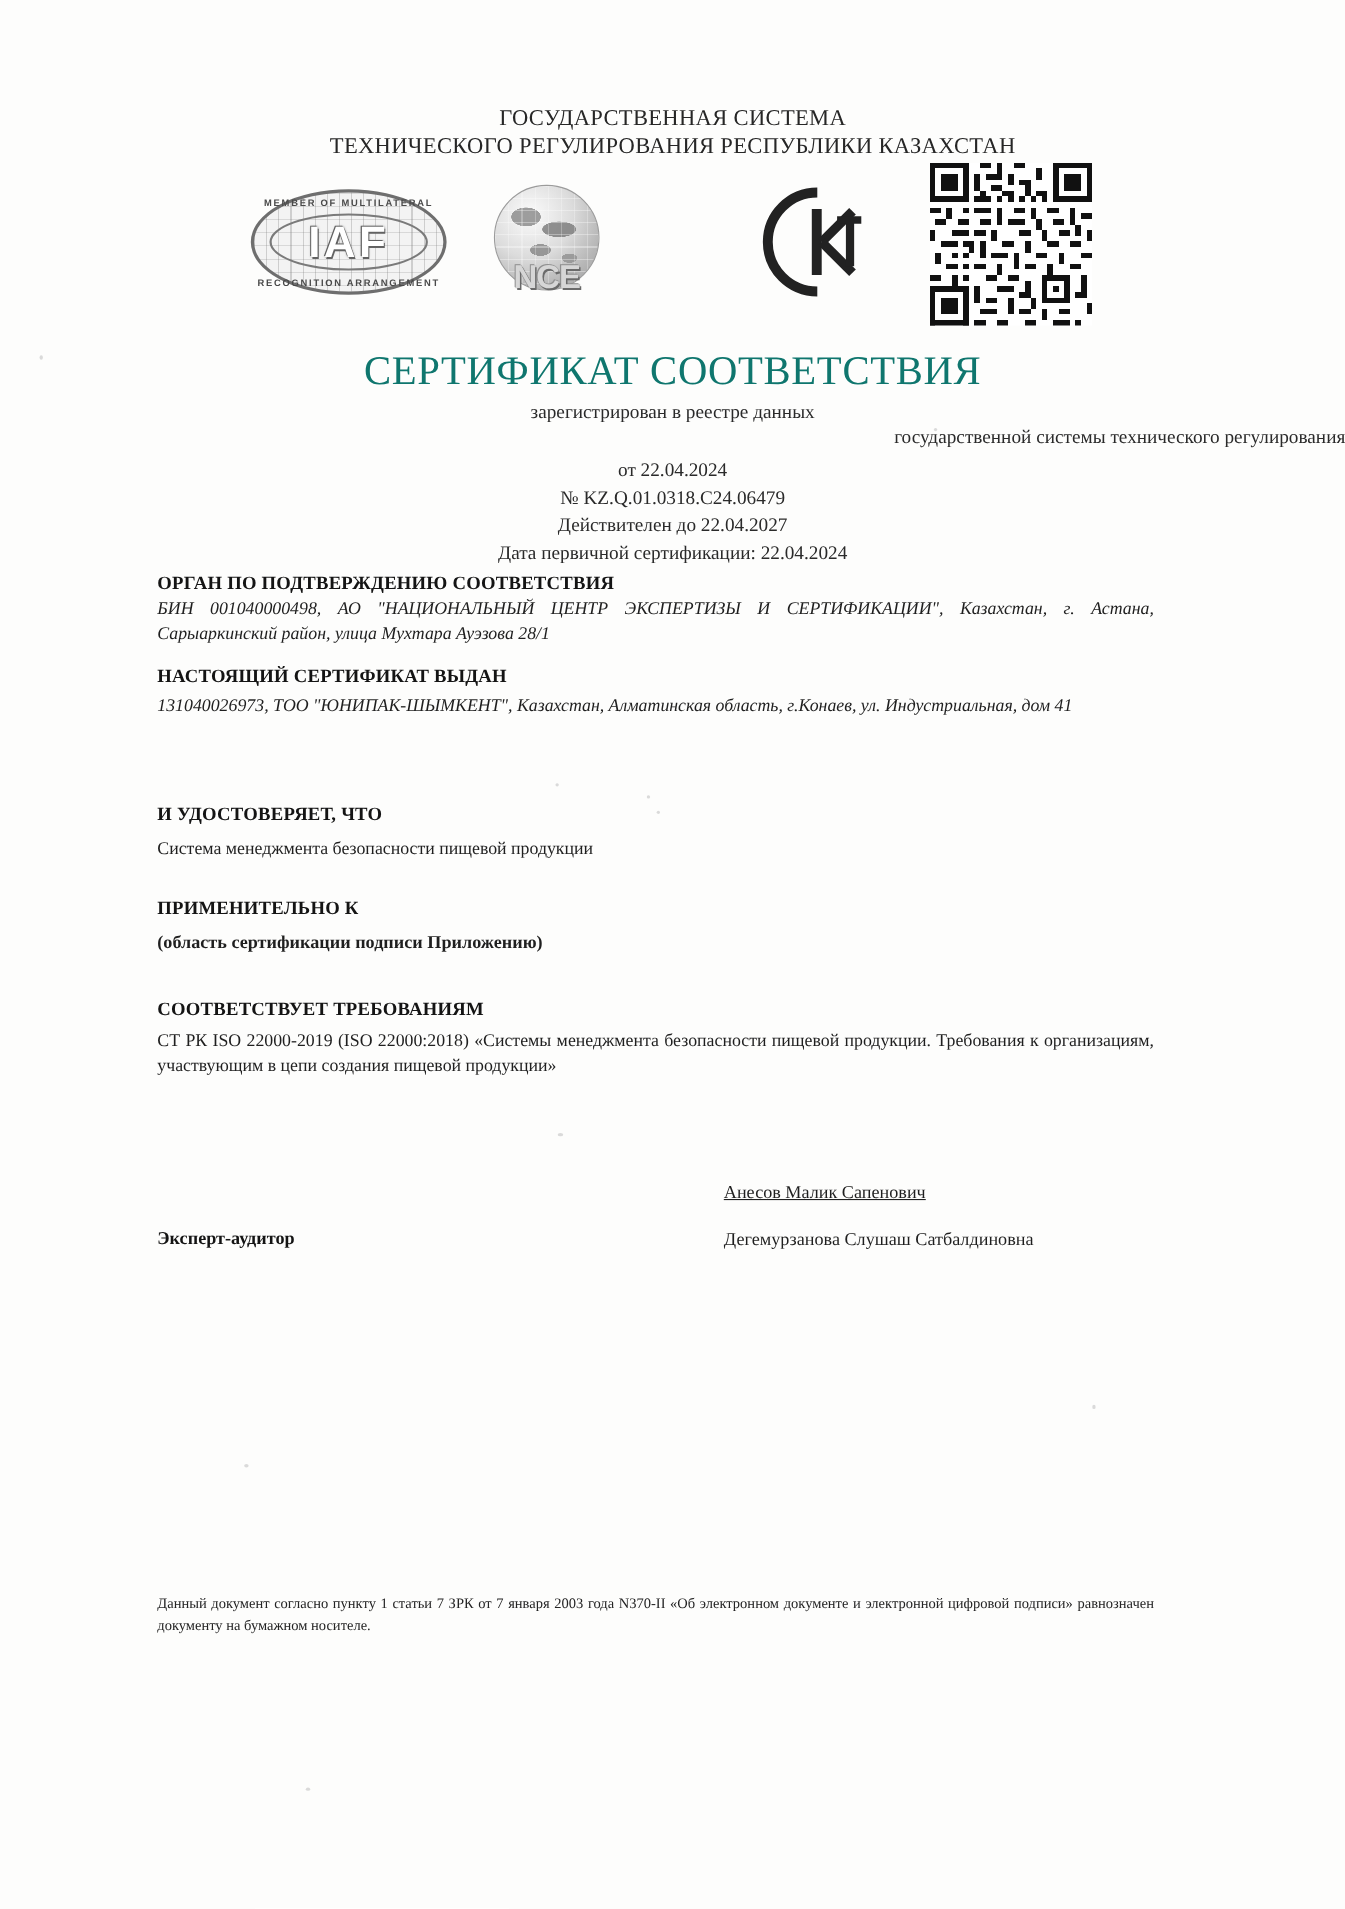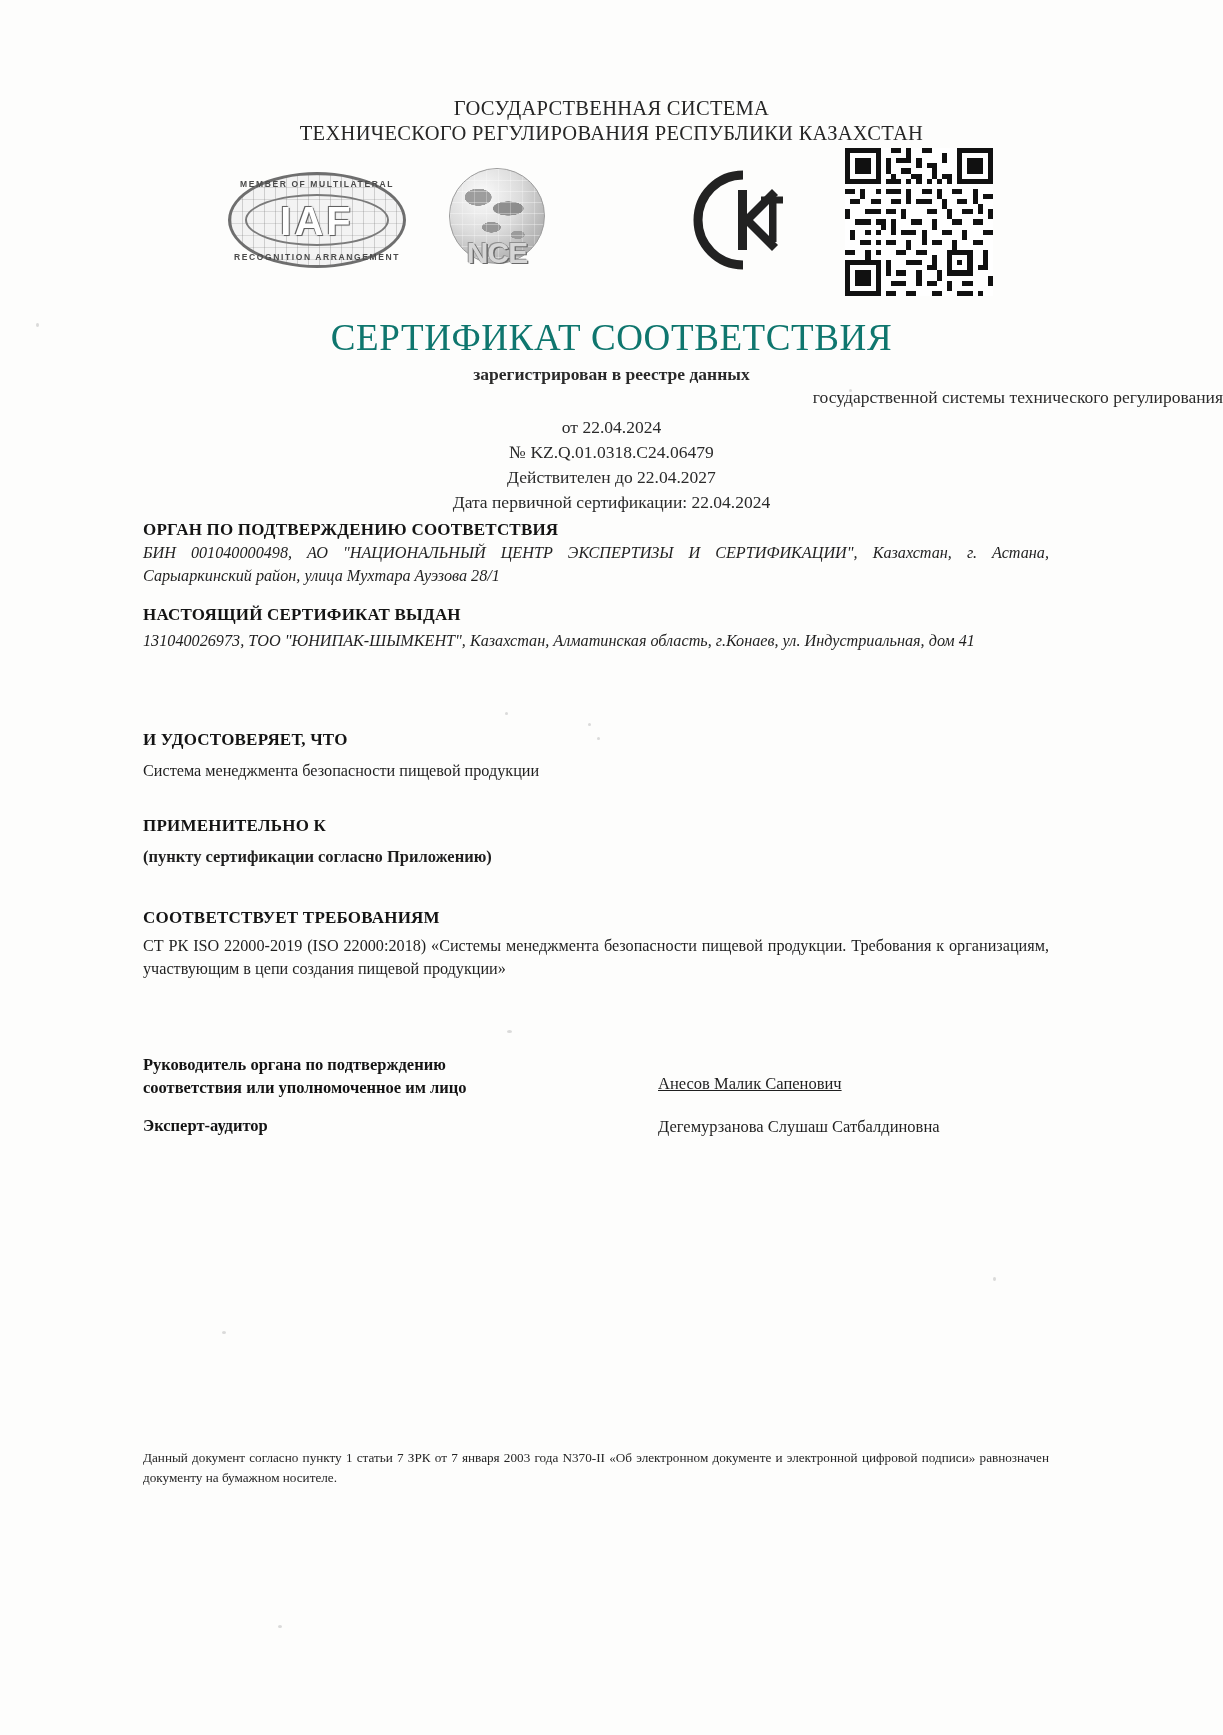--- a/index.html
+++ b/index.html
@@ -146,21 +146,21 @@
     font-size: 37px;
     letter-spacing: .6px;
     color: #0f766e;
   }
   .sub-line {
     position: absolute; left: 0; right: 0;
     text-align: center;
     font-size: 17.5px;
     color: #2a2a2a;
   }
-  .s1 { top: 364px; font-weight: bold; }
+  .s1 { top: 364px; }
   .s2 { top: 387px; text-align: right; }
   .s3 { top: 417px; }
   .s4 { top: 442px; }
   .s5 { top: 467px; }
   .s6 { top: 492px; }
 
   
   .sec-head {
     position: absolute;
     left: 143px;
@@ -407,29 +407,25 @@
   <div class="sec-head h-organ">ОРГАН ПО ПОДТВЕРЖДЕНИЮ СООТВЕТСТВИЯ</div>
   <div class="sec-body italic b-organ">БИН 001040000498, АО "НАЦИОНАЛЬНЫЙ ЦЕНТР ЭКСПЕРТИЗЫ И СЕРТИФИКАЦИИ", Казахстан, г. Астана, Сарыаркинский район, улица Мухтара Ауэзова 28/1</div>
 
   <div class="sec-head h-issued">НАСТОЯЩИЙ СЕРТИФИКАТ ВЫДАН</div>
   <div class="sec-body italic b-issued">131040026973, ТОО "ЮНИПАК-ШЫМКЕНТ", Казахстан, Алматинская область, г.Конаев, ул. Индустриальная, дом 41</div>
 
   <div class="sec-head h-certify">И УДОСТОВЕРЯЕТ, ЧТО</div>
   <div class="sec-body b-certify">Система менеджмента безопасности пищевой продукции</div>
 
   <div class="sec-head h-applic">ПРИМЕНИТЕЛЬНО К</div>
-  <div class="sec-body b-applic">(пункту сертификации согласно Приложению)</div>
+  <div class="sec-body b-applic">(область сертификации подписи Приложению)</div>
 
   <div class="sec-head h-conform">СООТВЕТСТВУЕТ ТРЕБОВАНИЯМ</div>
   <div class="sec-body b-conform">СТ РК ISO 22000-2019 (ISO 22000:2018) «Системы менеджмента безопасности пищевой продукции. Требования к организациям, участвующим в цепи создания пищевой продукции»</div>
 
-  <div class="sig-label sl1">
-    <span>Руководитель органа по подтверждению</span><br>
-    <span>соответствия или уполномоченное им лицо</span>
-  </div>
   <div class="sig-name sn1">Анесов Малик Сапенович</div>
 
   <div class="sig-label sl2">Эксперт-аудитор</div>
   <div class="sig-name sn2">Дегемурзанова Слушаш Сатбалдиновна</div>
 
   <div class="footer">Данный документ согласно пункту 1 статьи 7 ЗРК от 7 января 2003 года N370-II «Об электронном документе и электронной цифровой подписи» равнозначен документу на бумажном носителе.</div>
 
 </div>
 
 </body></html>

